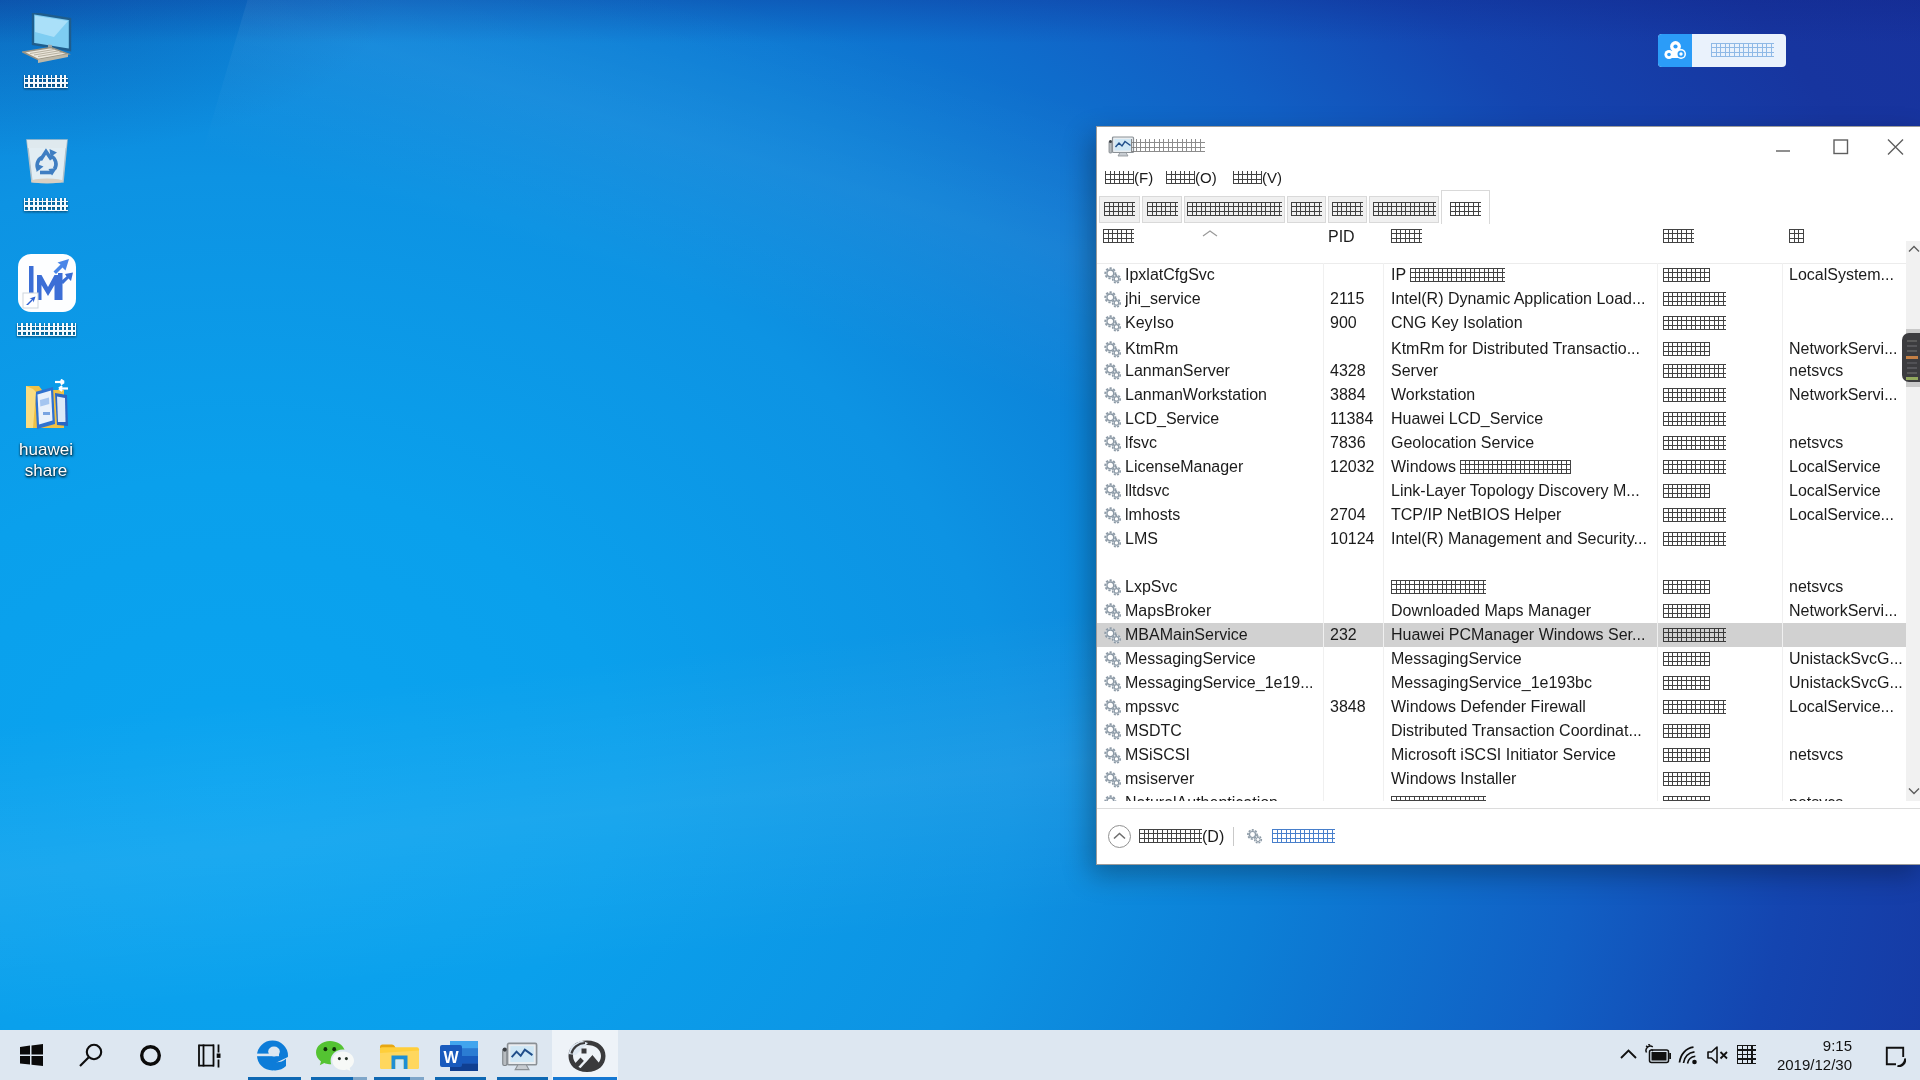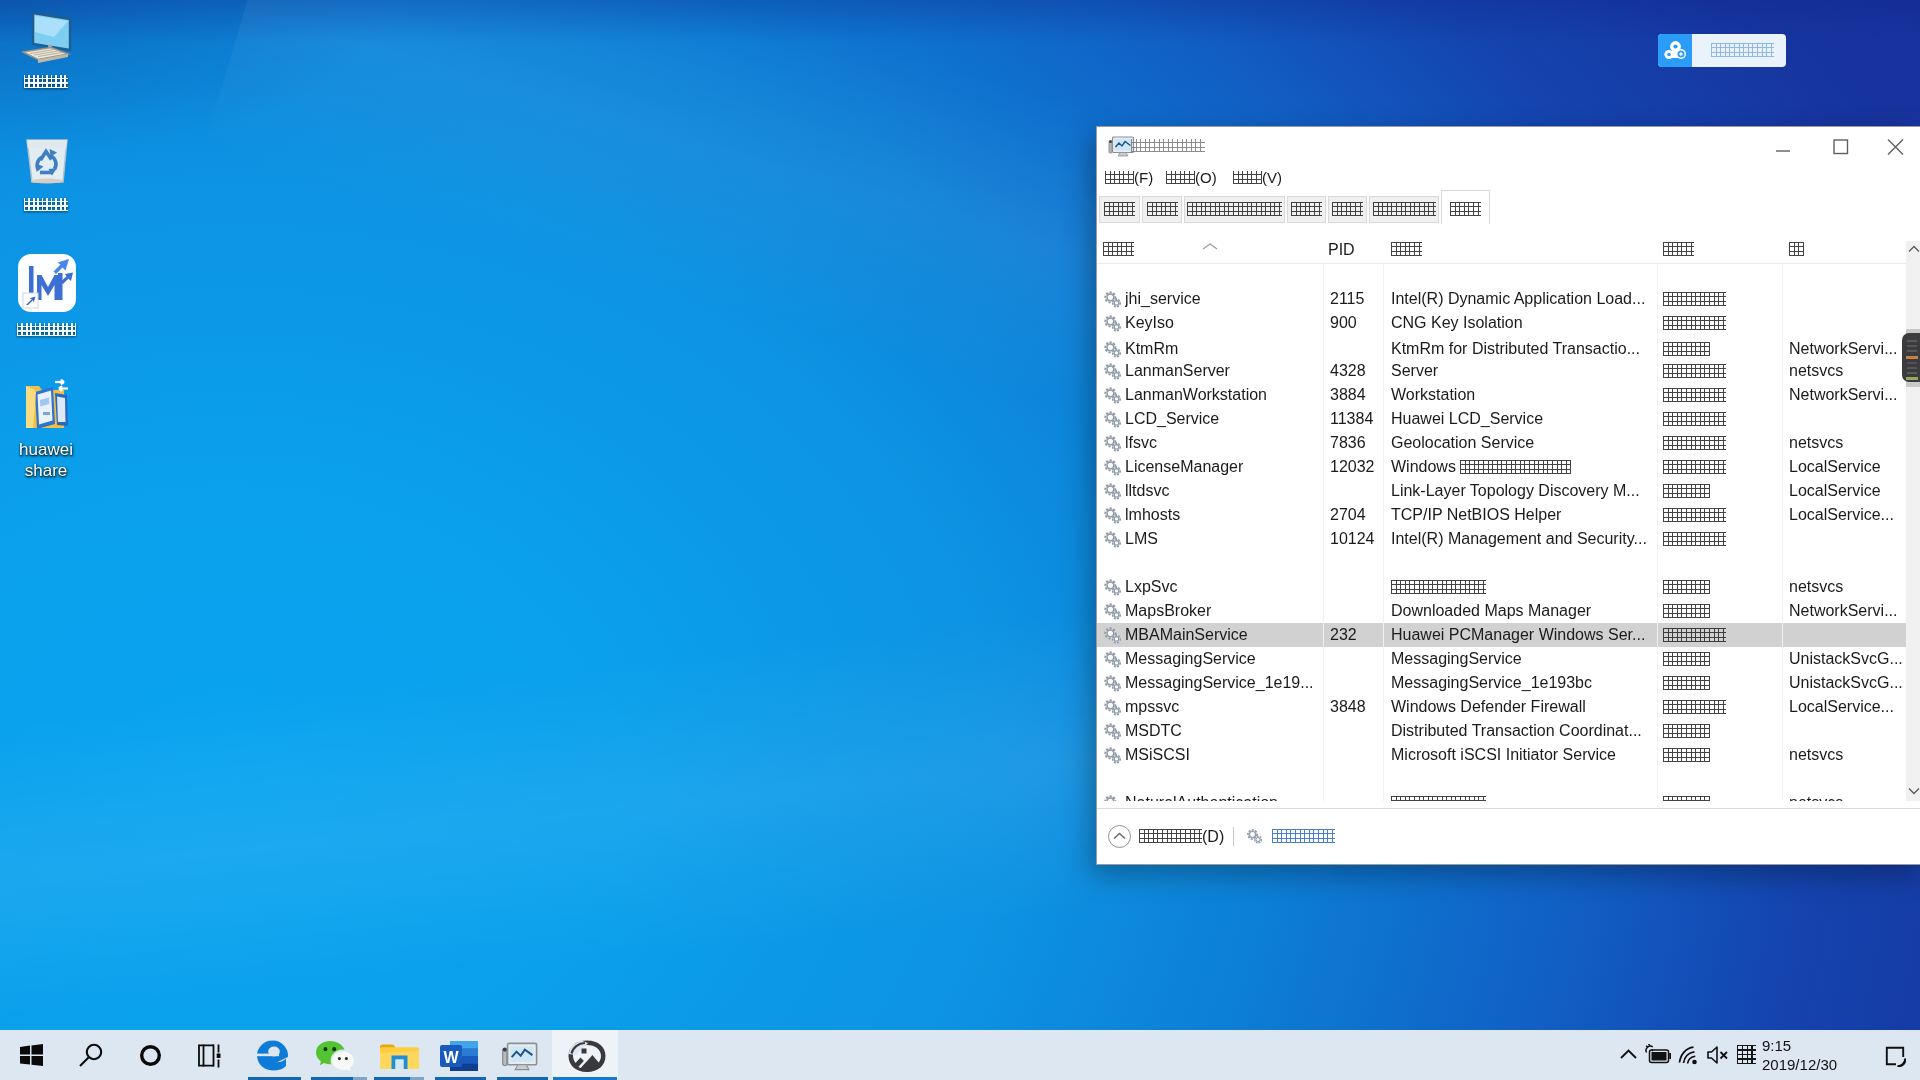--- a/index.html
+++ b/index.html
@@ -27,21 +27,21 @@
 .hdr .c,.row .c{position:absolute;white-space:nowrap;overflow:hidden}
 .nm{left:28px;width:195px}.pid{left:233px;width:50px}.ds{left:294px;width:263px}.st{left:566px;width:115px}.gp{left:692px;width:115px}
 .row{position:absolute;left:0;width:809px;height:24px;line-height:24px}
 .row.sel{background:#d1d1d1}
 .gicon{position:absolute;left:5px;top:3px}
 .colrule{position:absolute;top:136px;height:538px;width:1px;background:#f0f0f0}
 
 #bar{position:absolute;left:0;top:1030px;width:1920px;height:50px;background:#dde7f1}
 .ul{position:absolute;top:1077px;height:3px;background:#0e68b3}
 .tico{position:absolute}
-#clock{position:absolute;left:1762px;top:1036px;width:90px;text-align:left;font-size:15px;color:#111;line-height:19px}
+#clock{position:absolute;left:1762px;top:1036px;width:90px;text-align:right;font-size:15px;color:#111;line-height:19px}
 </style></head><body>
 <div id="wall"></div>
 <div class="beam" style="left:220px;top:30px;width:1200px;height:300px;transform:rotate(16.5deg);opacity:.055"></div>
 <div class="beam" style="left:-80px;top:660px;width:1400px;height:300px;transform:rotate(-6deg);opacity:.07"></div>
 
 <svg width="0" height="0" style="position:absolute">
     <defs>
 <g id="gear">
  <g stroke="#8d9aa6" fill="#dfe5ea">
  <circle cx="7.5" cy="6.5" r="4.6" stroke-width="1.6" stroke-dasharray="2 1.4"></circle>
@@ -162,32 +162,42 @@
  <div class="tabs">
   <div class="tab" style="left:2px;width:41px"><i class="zh" style="width:31px;height:14px"></i></div>
   <div class="tab" style="left:45px;width:40px"><i class="zh" style="width:31px;height:14px"></i></div>
   <div class="tab" style="left:87px;width:101px"><i class="zh" style="width:95px;height:14px"></i></div>
   <div class="tab" style="left:190px;width:39px"><i class="zh" style="width:31px;height:14px"></i></div>
   <div class="tab" style="left:231px;width:39px"><i class="zh" style="width:31px;height:14px"></i></div>
   <div class="tab" style="left:272px;width:70px"><i class="zh" style="width:63px;height:14px"></i></div>
   <div class="tab act" style="left:344px;width:49px"><i class="zh" style="width:31px;height:14px"></i></div>
  </div>
 
- <div class="hdr" style="position:absolute;top:114px;left:0;width:809px;height:22px">
+ <div class="hdr" style="position:absolute;top:101px;left:0;width:809px;height:22px">
   <span class="c nm" style="left:6px"><i class="zh" style="width:31px;height:14px"></i></span>
   <svg style="position:absolute;left:105px;top:2px" width="16" height="7" viewBox="0 0 16 7">
         <path d="M1 6 L8 1 L15 6" fill="none" stroke="#9a9a9a" stroke-width="1.2"></path>
       </svg>
   <span class="c pid" style="left:231px">PID</span>
   <span class="c ds"><i class="zh" style="width:31px;height:14px"></i></span>
       <span class="c st"><i class="zh" style="width:31px;height:14px"></i></span>
       <span class="c gp"><i class="zh" style="width:15px;height:14px"></i></span>
  </div>
  <div style="position:absolute;top:136px;left:0;width:809px;height:1px;background:#ececec"></div>
  <div style="position:absolute;left:0;top:0;width:809px;height:674px;overflow:hidden">
+<div class="row" style="top:136px">
+<svg class="gicon" width="20" height="18" viewBox="0 0 18 16">
+          <use href="#gear"></use>
+        </svg>
+<span class="c nm">IpxlatCfgSvc</span>
+        <span class="c pid"></span>
+        <span class="c ds">IP <i class="zh" style="width:95px;height:14px"></i></span>
+        <span class="c st"><i class="zh" style="width:47px;height:14px"></i></span>
+        <span class="c gp">LocalSystem...</span>
+</div>
 <div class="row" style="top:160px">
 <svg class="gicon" width="20" height="18" viewBox="0 0 18 16">
           <use href="#gear"></use>
         </svg>
 <span class="c nm">jhi_service</span>
         <span class="c pid">2115</span>
         <span class="c ds">Intel(R) Dynamic Application Load...</span>
         <span class="c st"><i class="zh" style="width:63px;height:14px"></i></span>
         <span class="c gp"></span>
 </div>
@@ -363,20 +373,30 @@
 </div>
 <div class="row" style="top:616px">
 <svg class="gicon" width="20" height="18" viewBox="0 0 18 16">
           <use href="#gear"></use>
         </svg>
 <span class="c nm">MSiSCSI</span>
         <span class="c pid"></span>
         <span class="c ds">Microsoft iSCSI Initiator Service</span>
         <span class="c st"><i class="zh" style="width:47px;height:14px"></i></span>
         <span class="c gp">netsvcs</span>
+</div>
+<div class="row" style="top:640px">
+<svg class="gicon" width="20" height="18" viewBox="0 0 18 16">
+          <use href="#gear"></use>
+        </svg>
+<span class="c nm">msiserver</span>
+        <span class="c pid"></span>
+        <span class="c ds">Windows Installer</span>
+        <span class="c st"><i class="zh" style="width:47px;height:14px"></i></span>
+        <span class="c gp"></span>
 </div>
 <div class="row" style="top:664px">
 <svg class="gicon" width="20" height="18" viewBox="0 0 18 16">
           <use href="#gear"></use>
         </svg>
 <span class="c nm">NaturalAuthentication</span>
         <span class="c pid"></span>
         <span class="c ds"><i class="zh" style="width:95px;height:14px"></i></span>
         <span class="c st"><i class="zh" style="width:47px;height:14px"></i></span>
         <span class="c gp">netsvcs</span>

